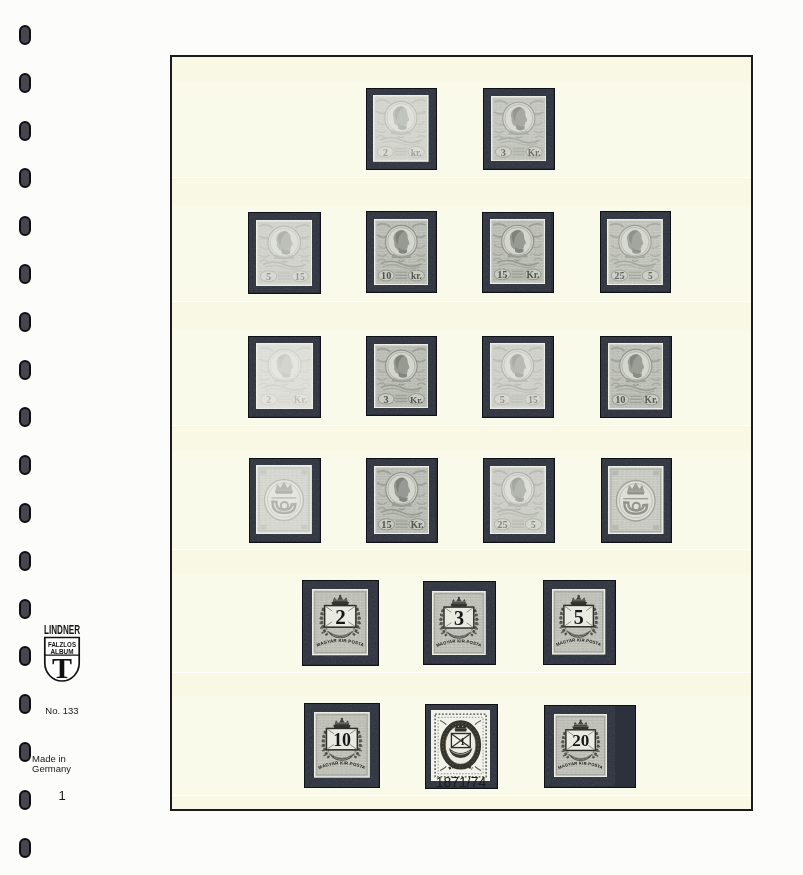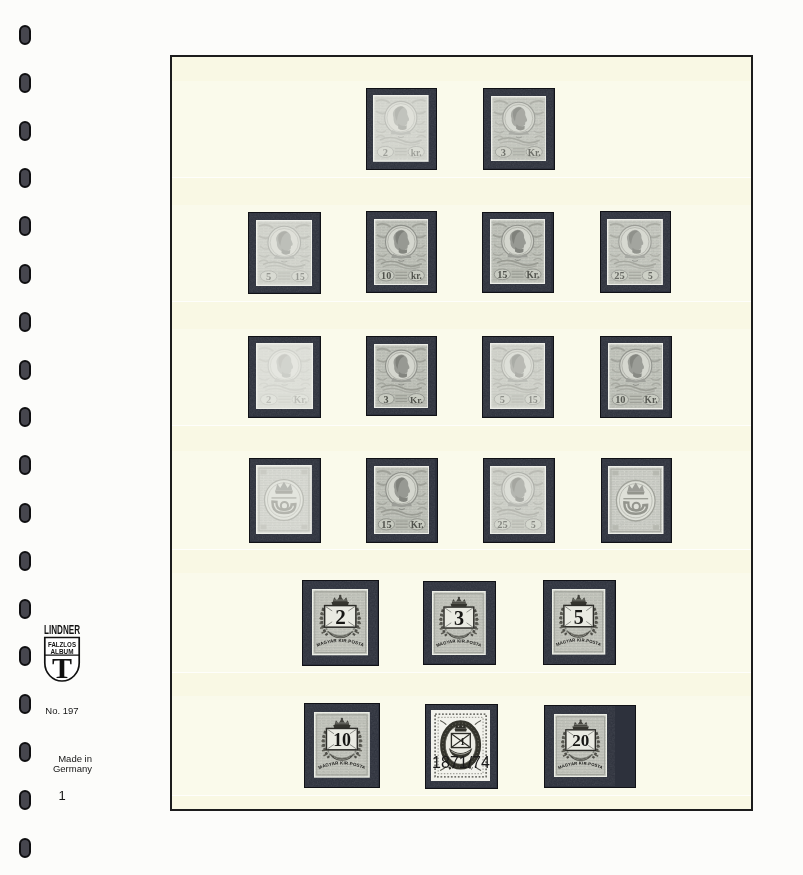--- a/index.html
+++ b/index.html
@@ -692,27 +692,27 @@
         <text x="28.2" y="33.8" font-family="Liberation Serif" font-weight="bold" font-size="18" fill="#161614" text-anchor="middle">20</text>
         <path d="M15.5 41.5 q12.5 9.5 25 0 q-3.5 7.5 -12.5 7.5 q-9 0 -12.5 -7.5z" fill="#464640"></path>
         <path d="M17.5 43 q10.5 7 21 0 M20 45.5 q8 5 16 0" stroke="#8b8d85" stroke-width="0.9" fill="none"></path>
         <defs>
           <path id="bt217" d="M4 58 q24 -10.5 48 0"></path>
         </defs>
         <text font-family="Liberation Sans" font-weight="bold" font-size="4.4" fill="#1b1b19" letter-spacing="0.2"><textPath href="#bt217" startOffset="50%" text-anchor="middle">MAGYAR KIR.POSTA</textPath></text>
       </svg></div>
   </div>
 
-<div style="position:absolute;left:411px;top:754px;width:100px;text-align:center;font-size:16px;color:#1a1a1a;filter:blur(0px);">1871/74</div>
+<div style="position:absolute;left:411px;top:774px;width:100px;text-align:center;font-size:14px;color:#1a1a1a;filter:blur(0px);">1871/74</div>
 
 <svg style="position:absolute;left:43px;top:621px;filter:blur(0px)" width="38" height="63" viewBox="0 0 38 63">
     <text x="19" y="13" font-family="Liberation Sans" font-weight="bold" font-size="13" fill="#111" text-anchor="middle" textLength="36" lengthAdjust="spacingAndGlyphs">LINDNER</text>
     <path d="M1.8 16.5 H36.2 V42 A17.2 18 0 0 1 1.8 42 Z" fill="#fff" stroke="#111" stroke-width="1.7"></path>
     <text x="19" y="26" font-family="Liberation Sans" font-weight="bold" font-size="6.4" fill="#111" text-anchor="middle" textLength="28" lengthAdjust="spacingAndGlyphs">FALZLOS</text>
     <text x="19" y="32.5" font-family="Liberation Sans" font-weight="bold" font-size="6.4" fill="#111" text-anchor="middle" textLength="23" lengthAdjust="spacingAndGlyphs">ALBUM</text>
     <path d="M1.8 34.2 H36.2" stroke="#111" stroke-width="1.2"></path>
     <text x="19" y="57" font-family="Liberation Serif" font-weight="bold" font-size="30" fill="#111" text-anchor="middle">T</text>
   </svg>
 
-<div style="position:absolute;left:32px;top:705px;width:60px;text-align:center;font-size:9.5px;color:#161616;filter:blur(0px);">No. 197</div>
-
-<div style="position:absolute;left:32px;top:754px;width:60px;text-align:right;font-size:9.5px;line-height:9.5px;color:#161616;filter:blur(0px);">Made in<br>Germany</div>
+<div style="position:absolute;left:32px;top:705px;width:60px;text-align:center;font-size:9.5px;color:#161616;filter:blur(0px);">No. 133</div>
+
+<div style="position:absolute;left:32px;top:754px;width:60px;text-align:left;font-size:9.5px;line-height:9.5px;color:#161616;filter:blur(0px);">Made in<br>Germany</div>
 
 <div style="position:absolute;left:32px;top:788px;width:60px;text-align:center;font-size:13px;color:#161616;filter:blur(0px);">1</div>
 </body></html>

